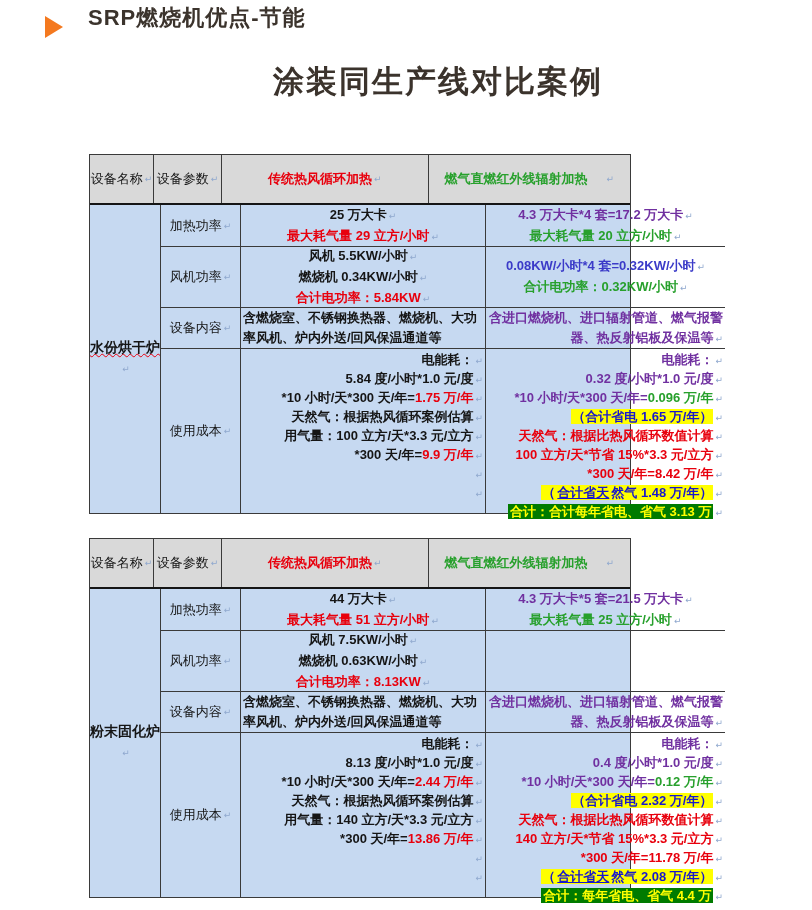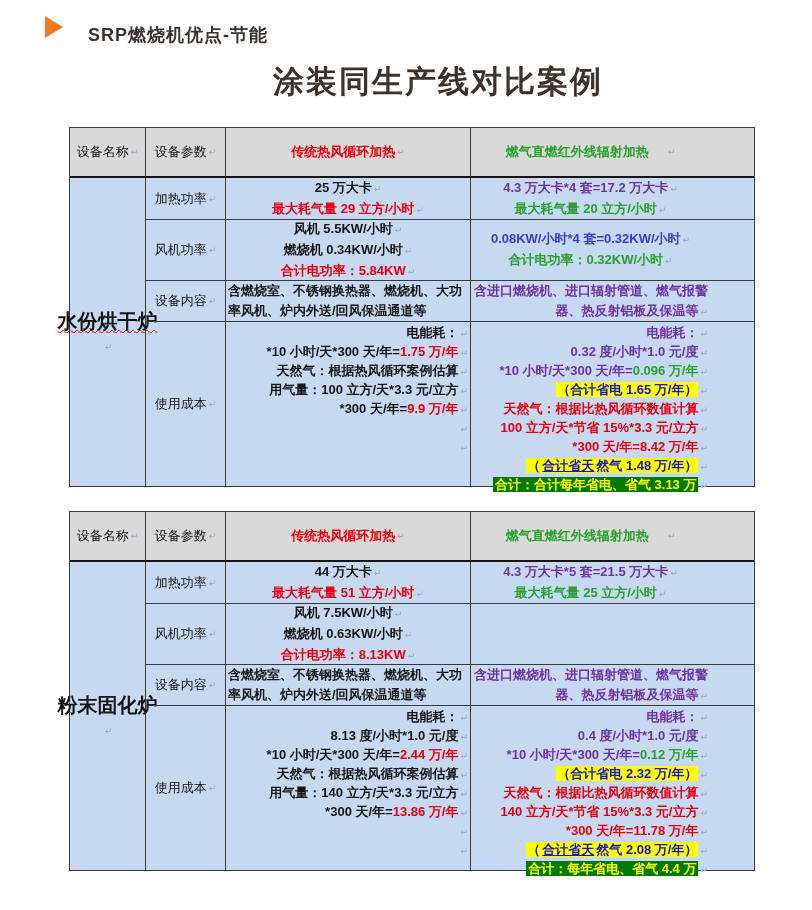--- a/index.html
+++ b/index.html
@@ -8,51 +8,51 @@
     width: 812px; height: 910px; position: relative; overflow: hidden;
     font-family: "Liberation Sans", "DejaVu Sans", sans-serif;
   }
   
   .bullet {
     position: absolute; left: 45px; top: 16px; width: 0; height: 0;
     border-left: 18px solid var(--orange);
     border-top: 11px solid transparent; border-bottom: 11px solid transparent;
   }
   .title {
-    position: absolute; left: 88px; top: 23px;
-    font-size: 18px; font-weight: bold; color: var(--ink); letter-spacing: 1px;
+    position: absolute; left: 88px; top: 3px;
+    font-size: 22px; font-weight: bold; color: var(--ink); letter-spacing: 1px;
     white-space: nowrap;
   }
   .subtitle {
     position: absolute; left: 0; top: 61px; width: 100%; text-align: center;
     font-size: 31px; font-weight: bold; color: var(--ink); letter-spacing: 2px;
     white-space: nowrap;
     margin-left: 32px;
   }
   
   .tbl {
-    position: absolute; left: 69px; width: 686px;
-    border: 1px solid var(--border); background: var(--rowblue);
+    position: absolute; left: 89px; width: 542px;
+    border: 1px solid var(--border); background: var(--rowblue); margin-top: 27px;
   }
   #tbl0 { top: 127px; }
   #tbl1 { top: 511px; }
   .hrow { display: flex; height: 50px; background: var(--hdrgray); border-bottom: 2px solid #151515; }
   .cellb { border-right: 1px solid var(--border); }
   .hcell { display: flex; align-items: center; justify-content: center; font-size: 13px; color: var(--black); }
   .w1 { width: 76px; } .w2 { width: 80px; } .w3 { width: 245px; } .w4 { width: 239px; border-right: none; gap: 17px; }
   .hc-red   { color: var(--red);   font-weight: bold; }
   .hc-green { color: var(--green); font-weight: bold; }
 
   .tbody { display: flex; }
   .namecol {
     width: 76px; border-right: 1px solid var(--border);
     display: flex; flex-direction: column; align-items: center; justify-content: center;
     text-align: center;
   }
-  .equip-text { font-size: 20px; font-weight: bold; color: var(--black); white-space: nowrap; }
+  .equip-text { font-size: 14px; font-weight: bold; color: var(--black); white-space: nowrap; }
   .wavy { text-decoration: underline; text-decoration-style: wavy; text-decoration-color: var(--red); text-decoration-thickness: 1px; }
   .rowsarea { flex: 1; display: flex; flex-direction: column; }
   .brow { display: flex; border-bottom: 1px solid var(--border); }
   .brow:last-child { border-bottom: none; }
   .rh1 { height: 42px; } .rh2 { height: 61px; } .rh3 { height: 41px; } .rh4 { height: 164px; }
   .pcell {
     width: 80px; border-right: 1px solid var(--border);
     display: flex; align-items: center; justify-content: center;
     font-size: 13px; color: var(--black);
   }
@@ -154,20 +154,21 @@
             <div class="line"><span class="seg c-purple">含进口燃烧机、进口辐射管道、燃气报警器、热反射铝板及保温等</span><span class="pm">↵</span></div>
           </div>
         </div>
         <div class="brow rh4">
           <div class="pcell cellb">
             <span>使用成本</span>
             <span class="pm">↵</span>
           </div>
           <div class="dcell c3 top">
             <div class="line"><span class="seg c-black">电能耗：</span><span class="pm">↵</span></div>
+            <div class="line"><span class="seg c-black">5.84 度/小时*1.0 元/度</span><span class="pm">↵</span></div>
             <div class="line"><span class="seg c-black">*10 小时/天*300 天/年=</span><span class="seg c-red">1.75 万/年</span><span class="pm">↵</span></div>
             <div class="line"><span class="seg c-black">天然气：根据热风循环案例估算</span><span class="pm">↵</span></div>
             <div class="line"><span class="seg c-black">用气量：100 立方/天*3.3 元/立方</span><span class="pm">↵</span></div>
             <div class="line"><span class="seg c-black">*300 天/年=</span><span class="seg c-red">9.9 万/年</span><span class="pm">↵</span></div>
             <div class="line"><span class="pm">↵</span></div>
             <div class="line"><span class="pm">↵</span></div>
           </div>
           <div class="dcell c4 top">
             <div class="line"><span class="seg c-purple">电能耗：</span><span class="pm">↵</span></div>
             <div class="line"><span class="seg c-purple">0.32 度/小时*1.0 元/度</span><span class="pm">↵</span></div>

